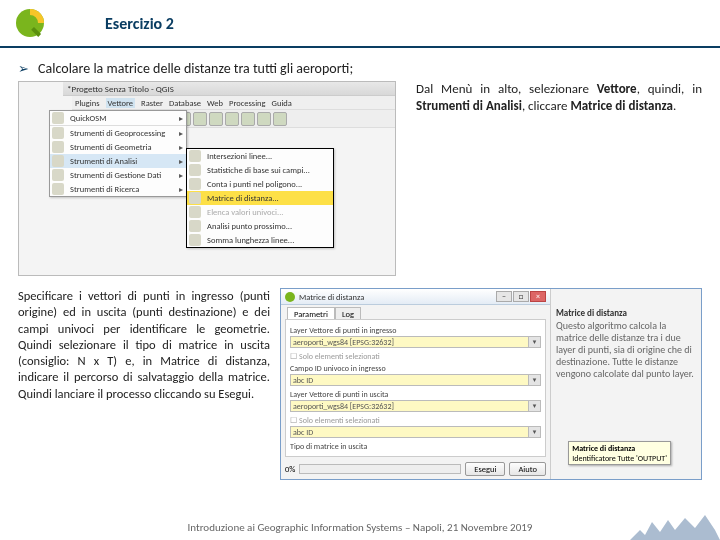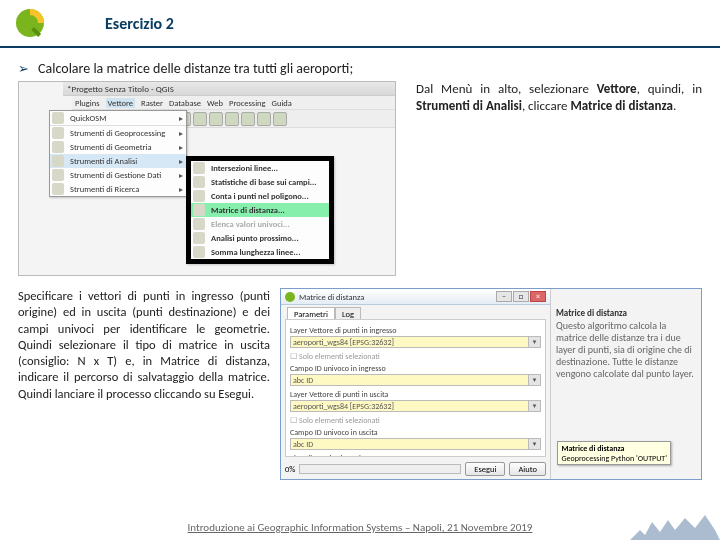--- a/index.html
+++ b/index.html
@@ -17,24 +17,24 @@
   .qgis-menubar { height: 14px; background: #efefef; padding: 0 3px; display: flex; gap: 6px; font-size: 8.5px; color: #333; align-items: center; border-bottom: 1px solid #ddd; margin-left: 9px; }
   .qgis-menubar span.sel { background: #d0e3f0; padding: 0 2px; }
   .qgis-toolbar { height: 18px; background: #eee; border-bottom: 1px solid #ddd; display: flex; align-items: center; gap: 2px; padding: 0 2px; }
   .tbicon { width: 14px; height: 14px; background: #cfd9c0; border: 1px solid #aaa; border-radius: 2px; }
   .submenu1 { position: absolute; left: 30px; top: 28px; width: 138px; background: #fdfdfd; border: 1px solid #999; box-shadow: 1px 1px 2px rgba(0,0,0,.2); }
   .submenu1 .mi { padding: 2px 4px 2px 20px; font-size: 8.5px; color: #333; position: relative; }
   .submenu1 .mi .mic { position: absolute; left: 2px; top: 1px; width: 12px; height: 12px; background: #d8d8c8; border-radius: 2px; }
   .submenu1 .mi.sep { border-top: 1px solid #ddd; }
   .submenu1 .mi.hl { background: #d6e7f5; }
   .submenu1 .mi .arr { position: absolute; right: 3px; top: 2px; font-size: 8px; color: #555; }
-  .submenu2 { position: absolute; left: 167px; top: 74px; width: 148px; background: #fdfdfd; border: 5px solid #000000; box-shadow: 1px 1px 2px rgba(0,0,0,.2); font-weight: bold; }
+  .submenu2 { position: absolute; left: 167px; top: 66px; width: 148px; background: #fdfdfd; border: 1px solid #000000; box-shadow: 1px 1px 2px rgba(0,0,0,.2); }
   .submenu2 .mi { padding: 2px 4px 2px 20px; font-size: 8.5px; color: #333; position: relative; }
   .submenu2 .mi .mic { position: absolute; left: 2px; top: 1px; width: 12px; height: 12px; background: #d8d8c8; border-radius: 2px; }
-  .submenu2 .mi.hl { background: #86efac; }
+  .submenu2 .mi.hl { background: #fde047; }
   .submenu2 .mi.dim { color: #aaa; }
   .instr1 { flex: 1; font-size: 13px; color: #222; text-align: justify; line-height: 1.3; margin-left: 10px; }
   .instr1 b { font-weight: bold; }
   .row2 { display: flex; gap: 10px; margin-top: 12px; }
   .instr2 { width: 252px; font-size: 12.5px; color: #222; text-align: justify; line-height: 1.3; }
   .dialog { flex: 1; height: 192px; background: #f3f3f3; border: 1px solid #7a9ec9; position: relative; font-size: 8.5px; display: flex; }
   .dlg-left { width: 270px; border-right: 1px solid #ccc; position: relative; }
   .dlg-titlebar { height: 16px; background: linear-gradient(#fff,#e4ecf5); border-bottom: 1px solid #bcd; display: flex; align-items: center; padding: 0 4px; color: #333; position: absolute; top:0; left:0; right:0; }
   .dlg-titlebar .wicons { margin-left: auto; display: flex; gap: 1px; }
   .dlg-titlebar .wb { width: 16px; height: 11px; background: #e6e6e6; border: 1px solid #aaa; font-size: 8px; text-align: center; line-height: 9px; }
@@ -48,21 +48,21 @@
   .dlg-body .fld .dd { position: absolute; right: 0; top: 0; width: 12px; height: 100%; background: #e4e4e4; border-left: 1px solid #bbb; text-align: center; font-size: 7px; line-height: 10px; }
   .dlg-body .chk { font-size: 8px; color: #999; }
   .dlg-footer { position: absolute; bottom: 3px; left: 4px; right: 4px; display: flex; gap: 4px; align-items: center; }
   .dlg-footer .prog { flex: 1; height: 10px; background: #eee; border: 1px solid #bbb; }
   .dlg-footer .btn { padding: 1px 8px; font-size: 8.5px; background: linear-gradient(#fdfdfd,#e6e6e6); border: 1px solid #999; border-radius: 2px; }
   .dlg-right { flex: 1; padding: 18px 5px 4px 5px; position: relative; }
   .dlg-right .rtitle { font-size: 9px; font-weight: bold; color: #333; }
   .dlg-right .rdesc { font-size: 10px; color: #666; margin-top: 2px; line-height: 1.2; }
   .tooltip { position: absolute; bottom: 14px; right: 30px; background: #ffffe1; border: 1px solid #999; padding: 1px 3px; font-size: 8px; box-shadow: 1px 1px 2px rgba(0,0,0,.3); }
   .tooltip .t1 { font-weight: bold; }
-  .footer { position: absolute; bottom: 6px; left: 0; right: 0; text-align: center; font-size: 11px; color: #666; text-decoration: underline; }
+  .footer { position: absolute; bottom: 6px; left: 0; right: 0; text-align: center; font-size: 11px; color: #666; }
   .footer-img { position: absolute; bottom: 0; right: 0; width: 90px; height: 40px; opacity: .5; }
   .footer-img svg { width: 100%; height: 100%; }
 </style>
 </head>
 <body>
 
 <div class="header">
   <div class="logo">
     <svg viewBox="0 0 40 40">
         <circle cx="20" cy="20" r="14" fill="#7ab51d"></circle>
@@ -149,38 +149,37 @@
         </div>
         <div class="dlg-body">
           <div class="lbl">Layer Vettore di punti in ingresso</div>
           <div class="fld"><span>aeroporti_wgs84 [EPSG:32632]</span><span class="dd">▾</span></div>
           <div class="chk">☐ <span>Solo elementi selezionati</span></div>
           <div class="lbl">Campo ID univoco in ingresso</div>
           <div class="fld"><span>abc ID</span><span class="dd">▾</span></div>
           <div class="lbl">Layer Vettore di punti in uscita</div>
           <div class="fld"><span>aeroporti_wgs84 [EPSG:32632]</span><span class="dd">▾</span></div>
           <div class="chk">☐ <span>Solo elementi selezionati</span></div>
-          <div class="lbl">Campo ID univoco in uscita</div>
           <div class="fld"><span>abc ID</span><span class="dd">▾</span></div>
           <div class="lbl">Tipo di matrice in uscita</div>
 
         </div>
         <div class="dlg-footer">
           <span>0%</span>
           <div class="prog"></div>
           <div class="btn">Esegui</div>
           <div class="btn">Aiuto</div>
         </div>
       </div>
       <div class="dlg-right">
         <div class="rtitle">Matrice di distanza</div>
         <div class="rdesc">Questo algoritmo calcola la matrice delle distanze tra i due layer di punti, sia di origine che di destinazione. Tutte le distanze vengono calcolate dal punto layer.</div>
         <div class="tooltip">
           <div class="t1">Matrice di distanza</div>
-          <div>Geoprocessing Python 'OUTPUT'</div>
+          <div>Identificatore Tutte 'OUTPUT'</div>
         </div>
       </div>
     </div>
   </div>
 </div>
 
 <div class="footer">Introduzione ai Geographic Information Systems – Napoli, 21 Novembre 2019</div>
 <div class="footer-img">
   <svg viewBox="0 0 90 40">
       <path d="M0 40 L10 30 L15 35 L22 22 L30 32 L38 20 L45 30 L55 18 L65 28 L75 15 L85 30 L90 40 Z" fill="#5a7ca3"></path>

